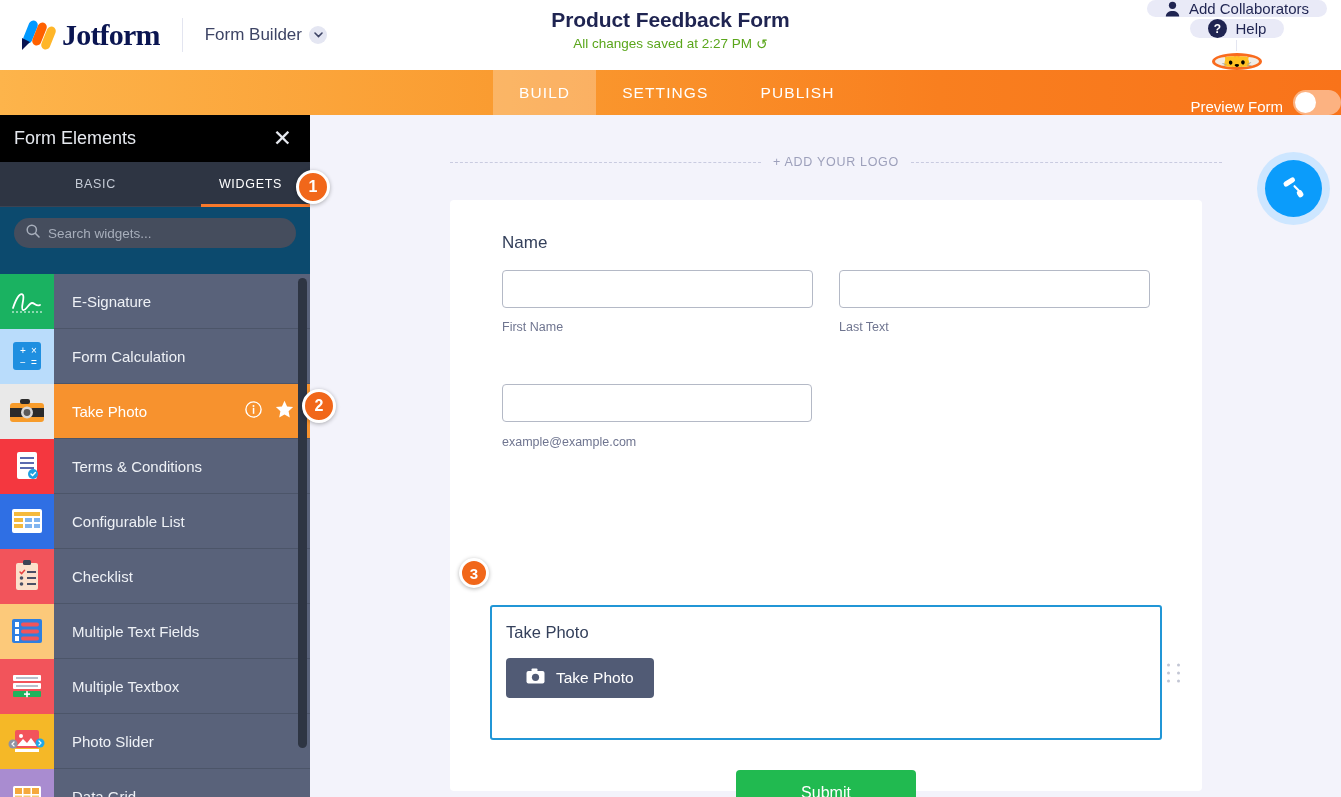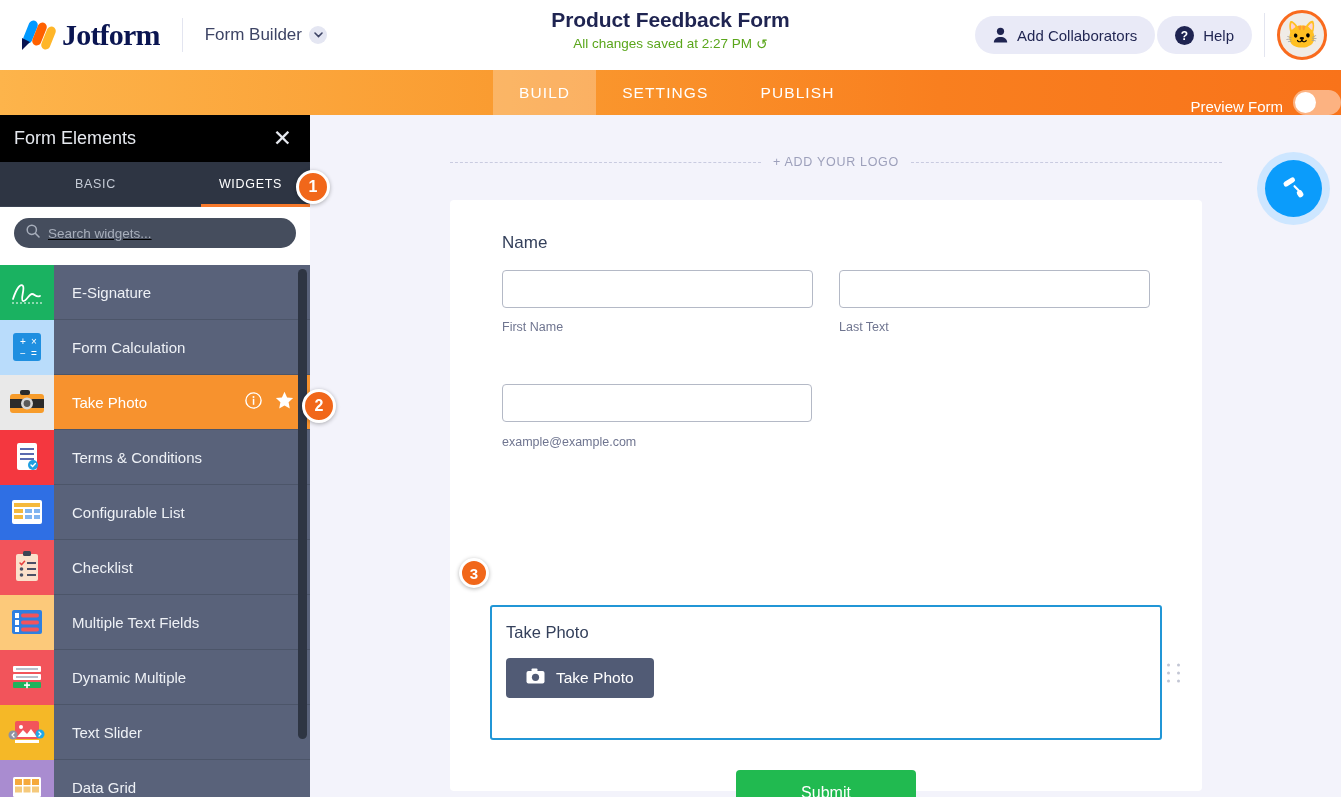--- a/index.html
+++ b/index.html
@@ -47,21 +47,21 @@
   }
   .form-title { font-size: 21px; font-weight: bold; color: #1f2451; letter-spacing: -0.1px; }
   .save-status {
     font-size: 13.5px; color: #5aa61b; margin-top: 4px;
     display: inline-flex; align-items: center; gap: 4px;
   }
   .undo-glyph { font-size: 14px; line-height: 1; transform: scaleX(-1); display:inline-block; }
 
   .hdr-right {
     position: absolute; right: 0; top: 0; height: 70px;
-    display: flex; align-items: center; gap: 2px; padding-right: 14px;
+    display: flex; align-items: center; gap: 2px; padding-right: 14px; flex-direction: column;
   }
   .pill-btn {
     display: flex; align-items: center; gap: 9px;
     background: #e9eaf7; border-radius: 20px; height: 38px;
     padding: 0 18px; font-size: 15px; color: #1f2451; cursor: pointer; border: none;
     font-family: inherit;
   }
   .person-icon, .help-icon { display: flex; align-items: center; }
   .hdr-divider2 { width: 1px; height: 44px; background: #e3e5f0; margin: 0 10px; }
   .avatar {
@@ -117,21 +117,21 @@
     flex: 1; display: flex; align-items: center; justify-content: center;
     color: #c5cbd6; font-size: 12.5px; letter-spacing: 0.7px; cursor: pointer;
     position: relative;
     margin-left: 36px;
   }
   .sb-tab.active { color: #ffffff; }
   .sb-tab.active::after {
     content: ""; position: absolute; left: 8%; right: 0; bottom: -1px; height: 3px; background: #f7792b;
   }
 
-  .sb-search-wrap { padding: 11px 14px 17px; background: #ffffff; text-decoration: underline; }
+  .sb-search-wrap { padding: 11px 14px 26px; background: #0c4a6e; }
   .sb-search {
     height: 30px; border-radius: 15px; background: #454d5d;
     display: flex; align-items: center; padding: 0 12px; gap: 8px;
   }
   .sb-search input {
     background: transparent; border: none; outline: none;
     color: #b9bfcc; font-size: 13.5px; font-family: inherit; flex: 1;
   }
   .sb-search input::placeholder { color: #a7aebb; }
 
@@ -461,37 +461,37 @@
           <svg width="34" height="26" viewBox="0 0 34 26">
               <rect x="3" y="2" width="28" height="6" rx="1" fill="#fff"></rect>
               <rect x="6" y="4" width="22" height="2" fill="#b9bfcc"></rect>
               <rect x="3" y="10" width="28" height="6" rx="1" fill="#fff"></rect>
               <rect x="6" y="12" width="22" height="2" fill="#b9bfcc"></rect>
               <rect x="3" y="18" width="28" height="6" rx="1" fill="#1fb25c"></rect>
               <rect x="14" y="20.3" width="6" height="1.6" fill="#fff"></rect>
               <rect x="16.2" y="18.2" width="1.6" height="6" fill="#fff"></rect>
             </svg>
         </div>
-        <span class="widget-name">Dynamic Multiple</span>
+        <span class="widget-name">Multiple Textbox</span>
       </div>
 
       <div class="widget-row">
         <div class="widget-ico" style="background:#f5b827">
           <svg width="38" height="30" viewBox="0 0 38 30">
               <rect x="7" y="4" width="24" height="18" rx="2" fill="#f2545b"></rect>
               <circle cx="13" cy="10" r="2" fill="#fff"></circle>
               <path d="M9 20l6-7 4 4 4-5 6 8z" fill="#fff"></path>
               <rect x="7" y="23" width="24" height="3" fill="#fff"></rect>
               <circle cx="5" cy="18" r="4.5" fill="#8e93a3"></circle>
               <path d="M6 16l-2 2 2 2" stroke="#fff" stroke-width="1.2" fill="none" stroke-linecap="round"></path>
               <circle cx="32" cy="17" r="4.5" fill="#1fa8e8"></circle>
               <path d="M31 15l2 2-2 2" stroke="#fff" stroke-width="1.2" fill="none" stroke-linecap="round"></path>
             </svg>
         </div>
-        <span class="widget-name">Text Slider</span>
+        <span class="widget-name">Photo Slider</span>
       </div>
 
       <div class="widget-row">
         <div class="widget-ico" style="background:#a98cd0">
           <svg width="34" height="26" viewBox="0 0 34 26">
               <rect x="3" y="3" width="28" height="20" rx="1.5" fill="#fff"></rect>
               <rect x="5" y="5" width="7" height="6" fill="#f5a93c"></rect>
               <rect x="13.5" y="5" width="7" height="6" fill="#f5a93c"></rect>
               <rect x="22" y="5" width="7" height="6" fill="#f5a93c"></rect>
               <rect x="5" y="12.5" width="7" height="6" fill="#f5c97c"></rect>

